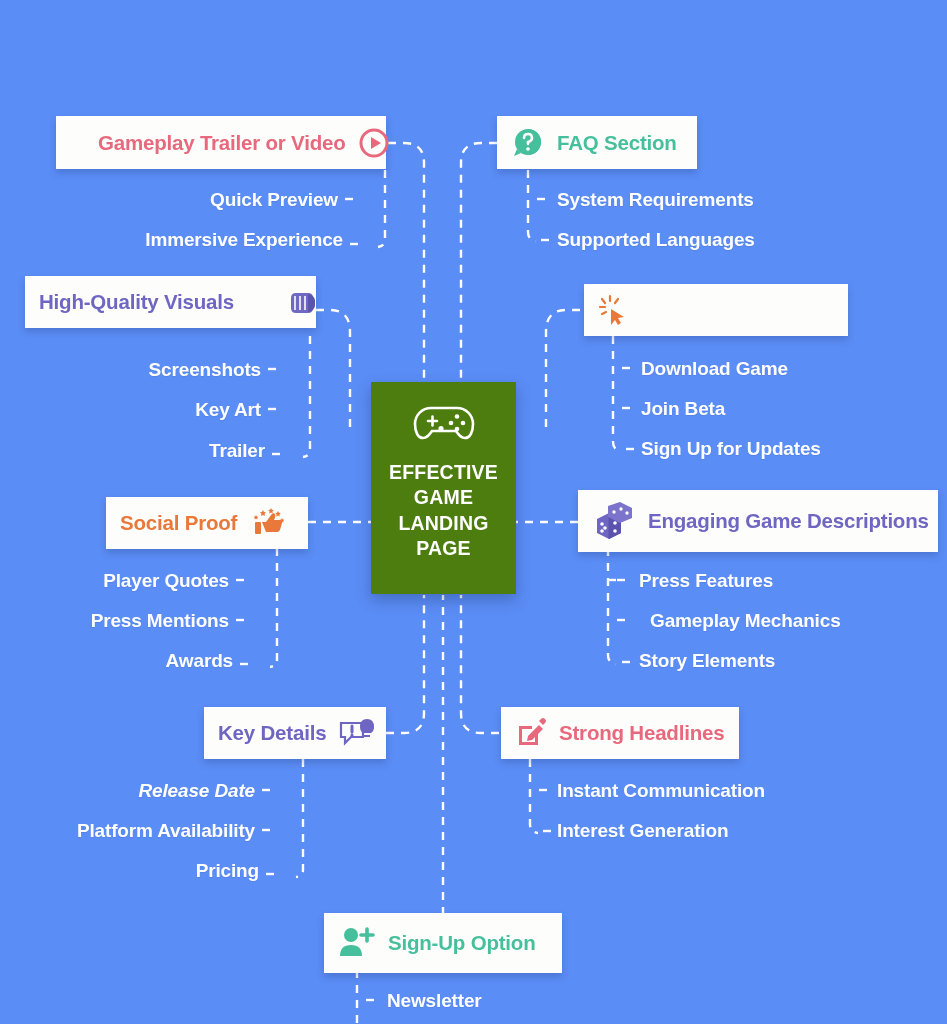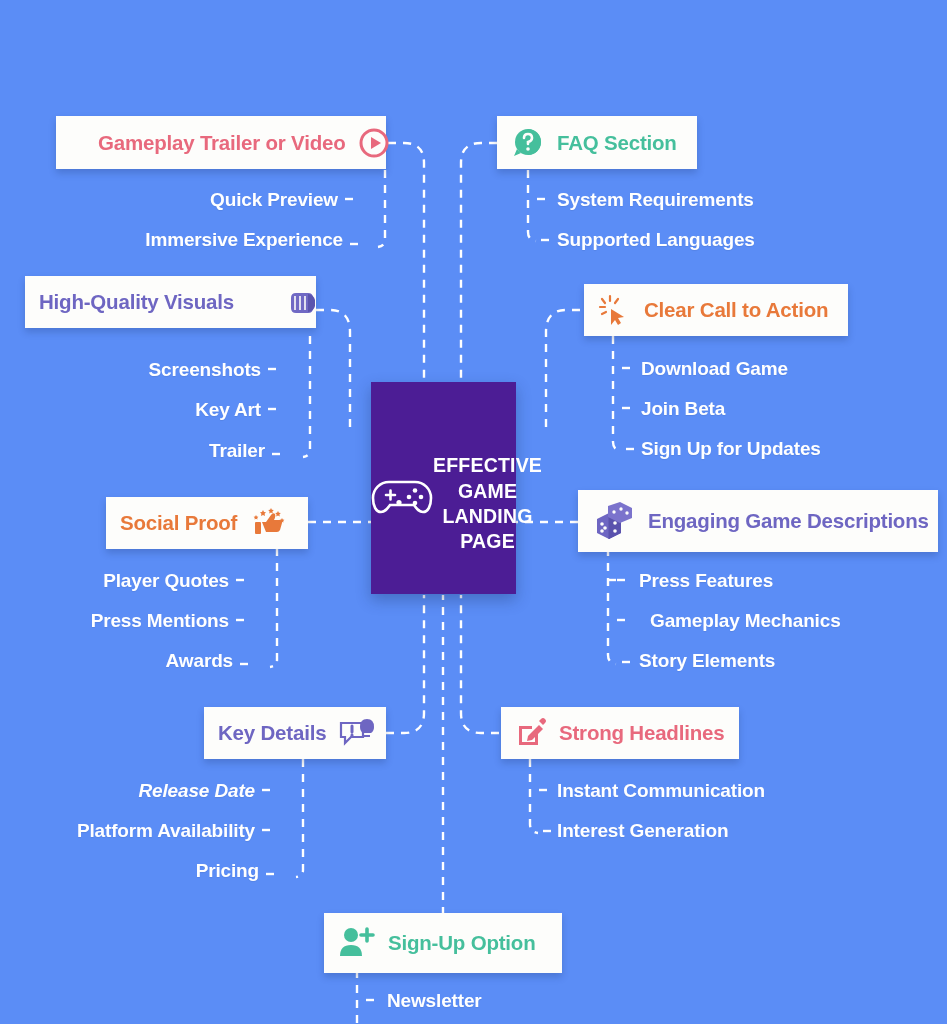--- a/index.html
+++ b/index.html
@@ -42,22 +42,22 @@
   .node.icon-left  .ico { margin-right: 12px; }
 
   .c-pink   { color: #e8697d; }
   .c-teal   { color: #45bf9c; }
   .c-purple { color: #6e66c2; }
   .c-orange { color: #e8793a; }
 
   
   .center-node {
     position: absolute;
-    background: #4c1d95;
-    display: flex; 
+    background: #4d7c0f;
+    display: flex; flex-direction: column;
     align-items: center; justify-content: flex-start;
     padding-top: 18px;
     box-shadow: 0 6px 14px rgba(15,35,80,.30);
   }
   .center-node .ctext {
     color: #fff; font-size: 19.5px; font-weight: bold;
     text-align: center; line-height: 1.30; margin-top: 14px;
     letter-spacing: .2px;
   }
 
@@ -229,21 +229,20 @@
   <div class="sub" style="left:557px; top:189px;">System Requirements</div>
   <div class="sub" style="left:557px; top:229px;">Supported Languages</div>
 
   <div class="node icon-left" style="left:584px; top:284px; width:264px; height:52px;">
     <span class="ico">
       <svg width="34" height="34" viewBox="0 0 34 34">
         <path d="M13 16 L13 32 L17 27 L20 32 L23 30 L20 25 L26 24 Z" fill="#e8793a"></path>
         <path d="M12 3 v5 M4 6 l3 4 M20 6 l-3 4 M2 14 h5 M4 21 l4 -2" stroke="#e8793a" stroke-width="2.2" stroke-linecap="round"></path>
       </svg>
     </span>
-    <span class="lbl c-orange">Clear Call to Action</span>
   </div>
   <div class="sub" style="left:641px; top:358px;">Download Game</div>
   <div class="sub" style="left:641px; top:398px;">Join Beta</div>
   <div class="sub" style="left:641px; top:438px;">Sign Up for Updates</div>
 
   <div class="node icon-left" style="left:578px; top:490px; width:360px; height:62px;padding-left:16px;">
     <span class="ico">
       <svg width="42" height="40" viewBox="0 0 42 40">
         <path d="M3 18 L15 12 L27 18 L27 32 L15 38 L3 32 Z" fill="#6e66c2"></path>
         <path d="M15 12 L15 38" stroke="#5a52ad" stroke-width="1"></path>

